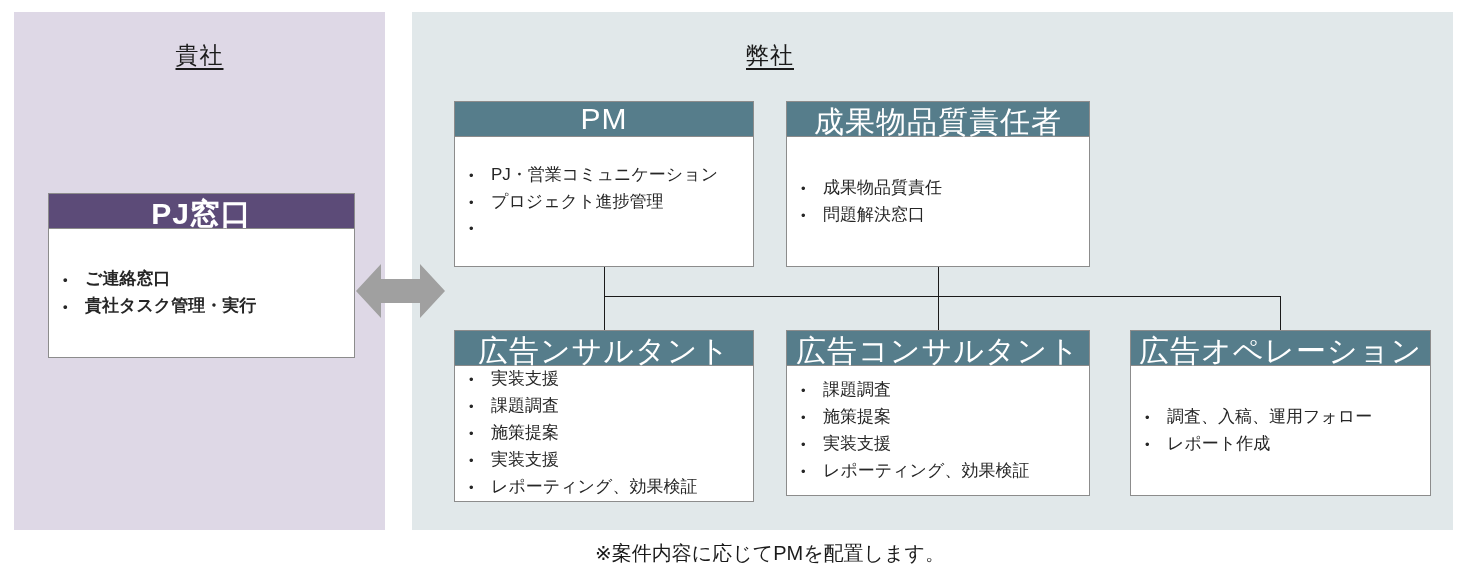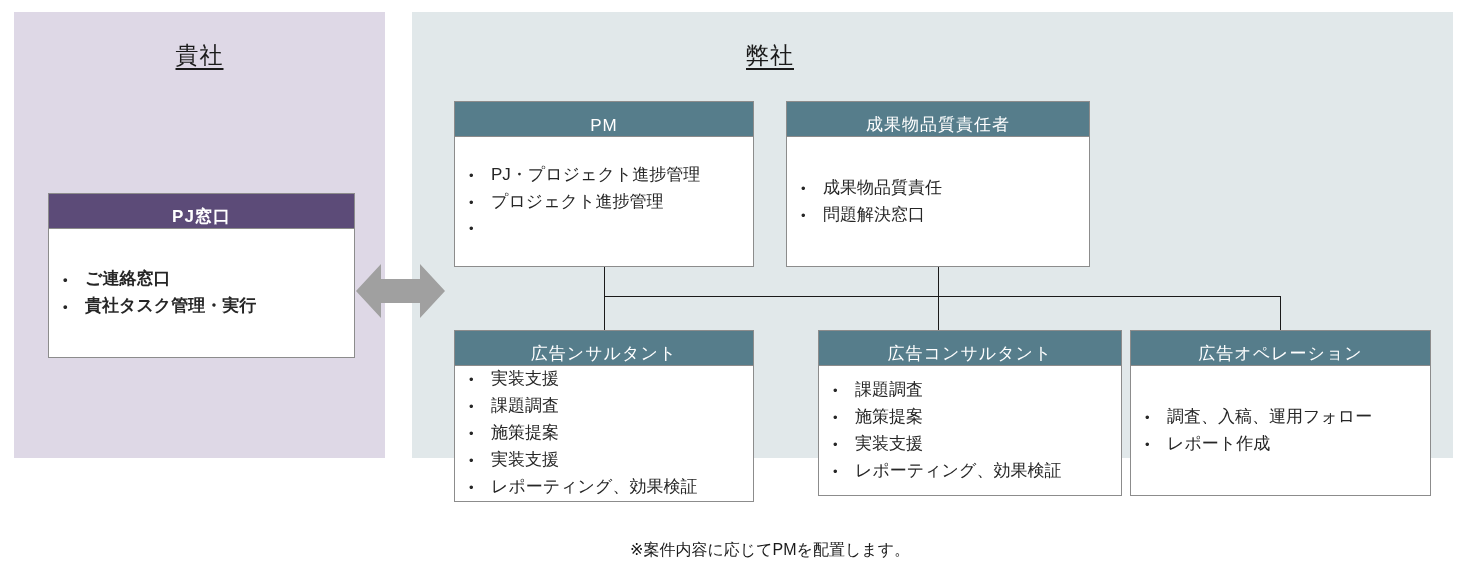--- a/index.html
+++ b/index.html
@@ -1,66 +1,66 @@
 <!DOCTYPE html>
 <html style="--left-panel-bg: #DED8E6; --right-panel-bg: #E1E8EA; --purple-header: #5C4B78; --teal-header: #567D8B; --header-text: #FFFFFF; --body-text: #262626; --title-text: #1A1A1A; --box-border: #8C8C8C; --box-bg: #FFFFFF; --arrow-gray: #A0A0A0; --line: #1A1A1A;"><head>
 <meta charset="utf-8">
 <style>
   html,body{margin:0;padding:0;background:#fff;}
   .canvas{
     position:relative;width:1465px;height:581px;background:#fff;
     font-family:"Liberation Sans","DejaVu Sans",sans-serif;overflow:hidden;
   }
-  .panel{position:absolute;top:12px;height:446px;}
+  .panel{position:absolute;top:12px;height:518px;}
   .panel-left{left:14px;width:371px;background:var(--left-panel-bg);}
   .panel-right{left:412px;width:1041px;background:var(--right-panel-bg);}
   .panel-title{
     position:absolute;top:28px;margin:0;text-align:center;
     font-size:23px;font-weight:400;color:var(--title-text);
     text-decoration:underline;text-underline-offset:5px;letter-spacing:1px;
   }
   .panel-left .panel-title{left:0;width:100%;}
   .panel-right .panel-title{left:0;width:716px;}
 
   .org-box{position:absolute;display:flex;flex-direction:column;box-sizing:border-box;}
   .box-header{
-    flex:0 0 36px;height:36px;display:flex;align-items:flex-end;justify-content:center;
-    color:var(--header-text);font-size:17px;letter-spacing:1px;
+    flex:0 0 36px;height:36px;display:flex;align-items:flex-start;justify-content:center;
+    color:var(--header-text);font-size:30px;letter-spacing:1px;
     border:1px solid var(--box-border);box-sizing:border-box;
   }
   .hdr-purple{background:var(--purple-header);}
   .hdr-teal{background:var(--teal-header);}
   .box-body{
     flex:1;background:var(--box-bg);border:1px solid var(--box-border);border-top:none;
     display:flex;flex-direction:column;justify-content:center;box-sizing:border-box;
   }
   ul.bullets{list-style:none;margin:0;padding:0 6px 0 14px;}
   .bullets li{display:flex;align-items:baseline;line-height:26px;font-size:17px;color:var(--body-text);}
   .dot{flex:0 0 22px;width:22px;font-size:13px;}
   .txt{flex:1;}
 
   
   #pj-box{left:34px;top:181px;width:307px;height:165px;font-weight:bold;}
   
   #pm-box{left:42px;top:89px;width:300px;height:166px;}
   #qa-box{left:374px;top:89px;width:304px;height:166px;}
   #b1-box{left:42px;top:318px;width:300px;height:166px;}
-  #b2-box{left:374px;top:318px;width:304px;height:166px;margin-left:32px;}
+  #b2-box{left:374px;top:318px;width:304px;height:166px;}
   #b3-box{left:718px;top:318px;width:301px;height:166px;}
 
   .cline{position:absolute;background:var(--line);}
   #vl1{left:192px;top:255px;width:1px;height:63px;}
   #vl2{left:526px;top:255px;width:1px;height:63px;}
   #hl1{left:192px;top:284px;width:677px;height:1px;}
   #vl3{left:868px;top:284px;width:1px;height:34px;}
 
   .arrow-wrap{position:absolute;left:356px;top:264px;width:89px;height:54px;}
   .footnote{
     position:absolute;left:108px;top:528px;width:500px;margin:0;
-    text-align:center;font-size:16px;color:var(--title-text);
+    text-align:center;font-size:20px;color:var(--title-text);
   }
 </style>
 </head>
 <body>
 
 <div class="canvas">
 
   <section class="panel panel-left">
     <h2 class="panel-title">貴社</h2>
 
@@ -87,21 +87,21 @@
     <h2 class="panel-title">弊社</h2>
 
     <div class="org-box" id="pm-box">
       <div class="box-header hdr-teal">
         <span>PM</span>
       </div>
       <div class="box-body">
         <ul class="bullets">
           <li>
               <span class="dot">•</span>
-              <span class="txt">PJ・プロジェクト進捗管理</span>
+              <span class="txt">PJ・営業コミュニケーション</span>
             </li>
           <li>
               <span class="dot">•</span>
               <span class="txt">プロジェクト進捗管理</span>
             </li>
           <li>
               <span class="dot">•</span>
             </li>
         </ul>
       </div>

